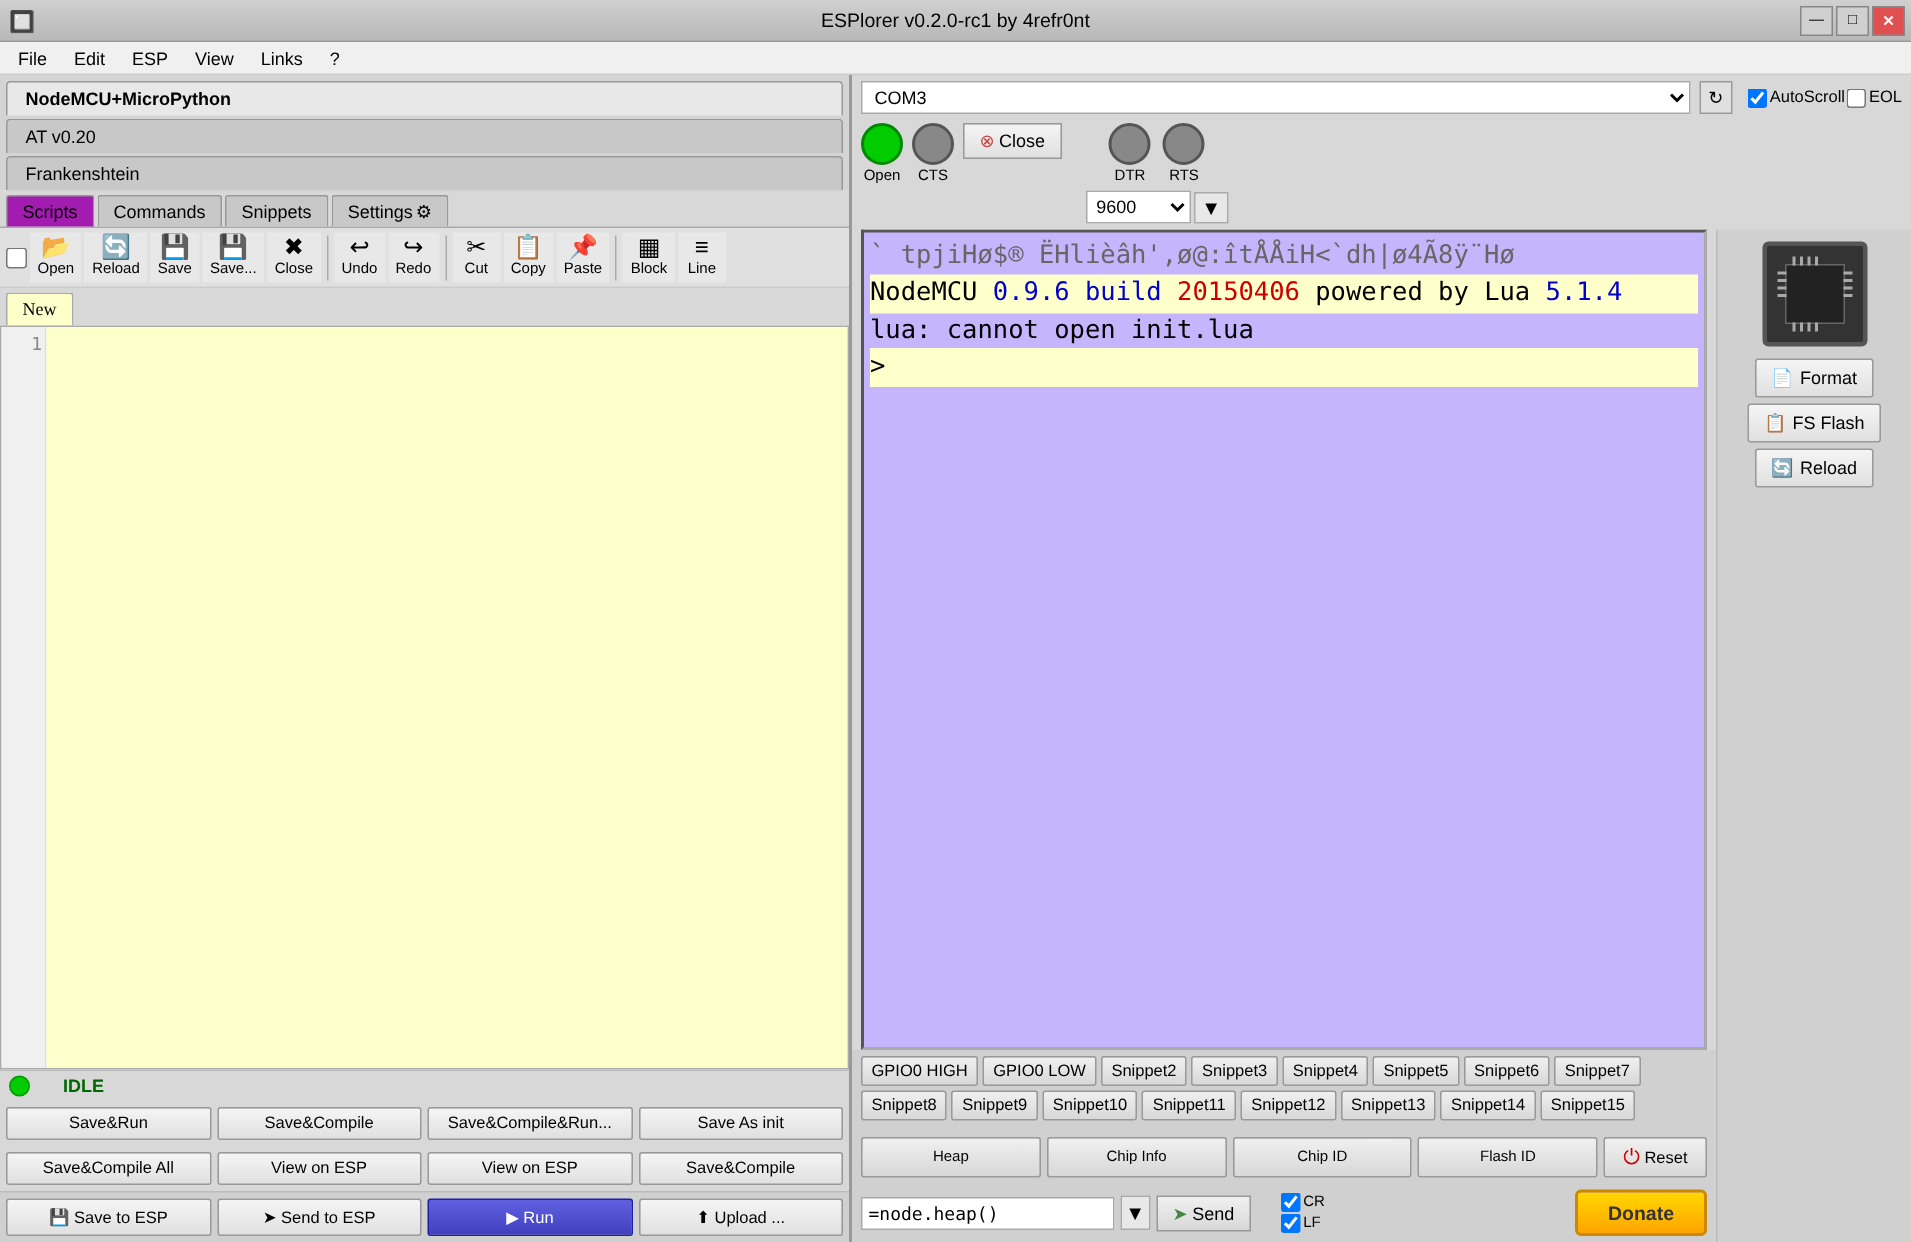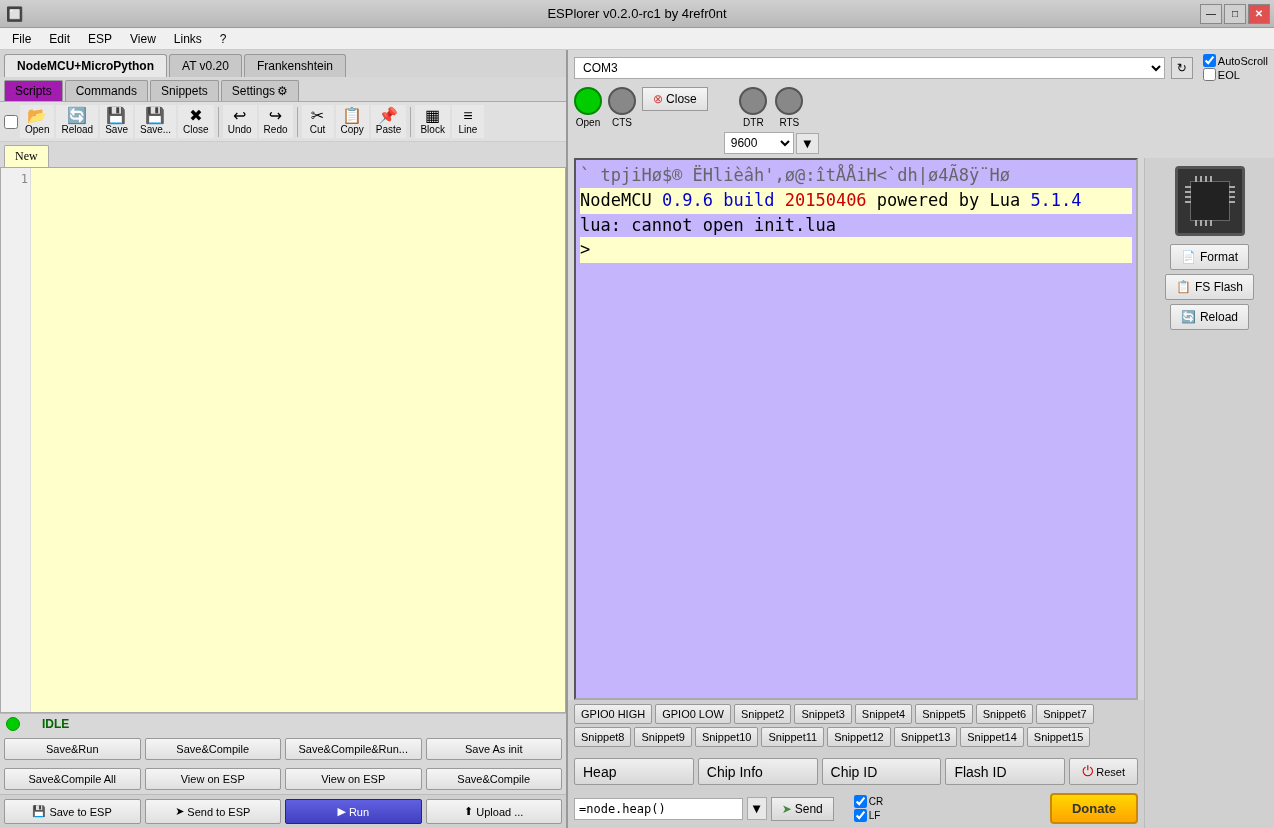--- a/index.html
+++ b/index.html
@@ -86,20 +86,21 @@
       flex-direction: column;
       border-right: 2px solid #999;
     }
 
     
     .device-tabs {
       display: flex;
       background: #d4d4d4;
       padding: 4px 4px 0;
       gap: 2px;
+      flex-direction: column;
     }
     .device-tab {
       padding: 4px 12px;
       background: #c8c8c8;
       border: 1px solid #999;
       border-bottom: none;
       cursor: pointer;
       font-size: 12px;
       border-radius: 3px 3px 0 0;
     }
@@ -417,24 +418,24 @@
       display: flex;
       gap: 4px;
       padding: 4px 6px;
       background: #d0d0d0;
     }
     .info-btn {
       padding: 4px 8px;
       background: linear-gradient(to bottom, #f0f0f0, #d8d8d8);
       border: 1px solid #999;
       cursor: pointer;
-      font-size: 14px;
+      font-size: 10px;
       border-radius: 2px;
       flex: 1;
-      text-align: left;
+      text-align: center;
     }
     .reset-btn {
       background: linear-gradient(to bottom, #f0f0f0, #d8d8d8);
       border: 1px solid #999;
       cursor: pointer;
       font-size: 11px;
       border-radius: 2px;
       padding: 4px 12px;
       display: flex;
       align-items: center;
@@ -694,21 +695,21 @@
   <div class="right-panel">
 
     <div class="com-bar">
       <select class="com-select">
         <option>COM3</option>
         <option>COM1</option>
         <option>COM2</option>
         <option>COM4</option>
       </select>
       <div class="refresh-btn">↻</div>
-      <div style="display:flex;flex-direction:column;gap:1px;margin-left:4px;">
+      <div style="display:flex;flex-direction:row;gap:1px;margin-left:4px;">
         <label class="checkbox-row">
           <input type="checkbox" checked="" style="">
           <span>AutoScroll</span>
         </label>
         <label class="checkbox-row">
           <input type="checkbox" style="">
           <span>EOL</span>
         </label>
       </div>
     </div>

